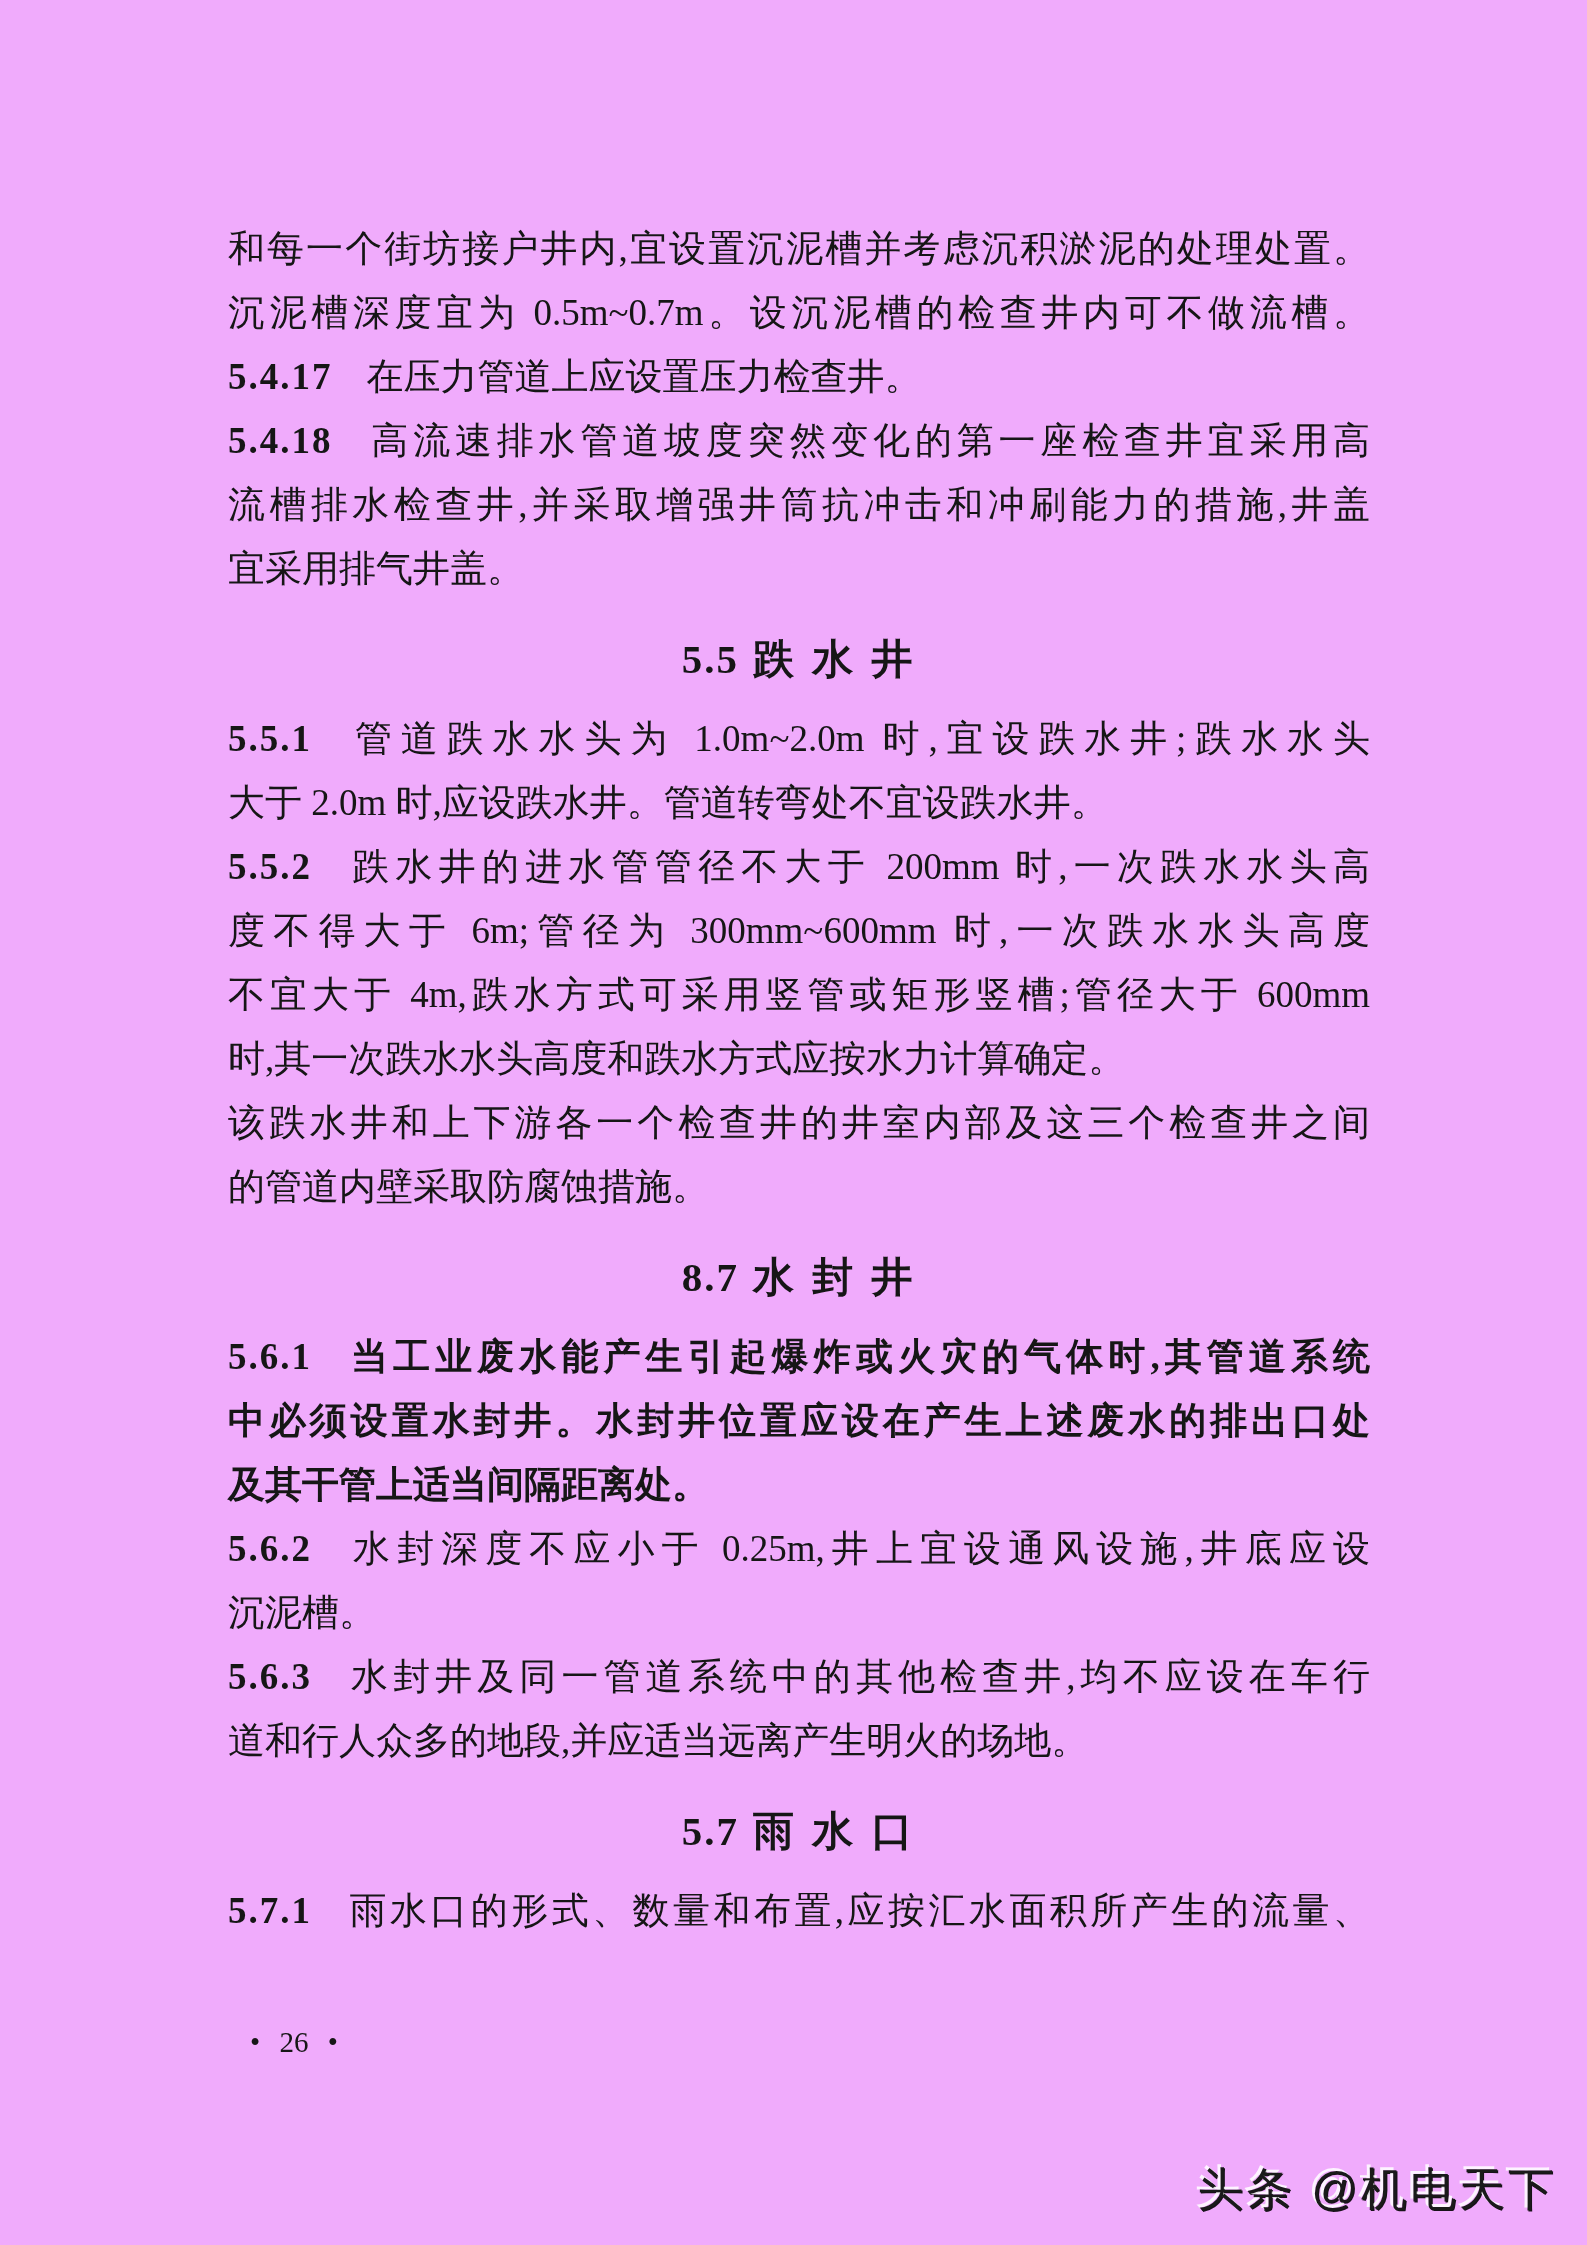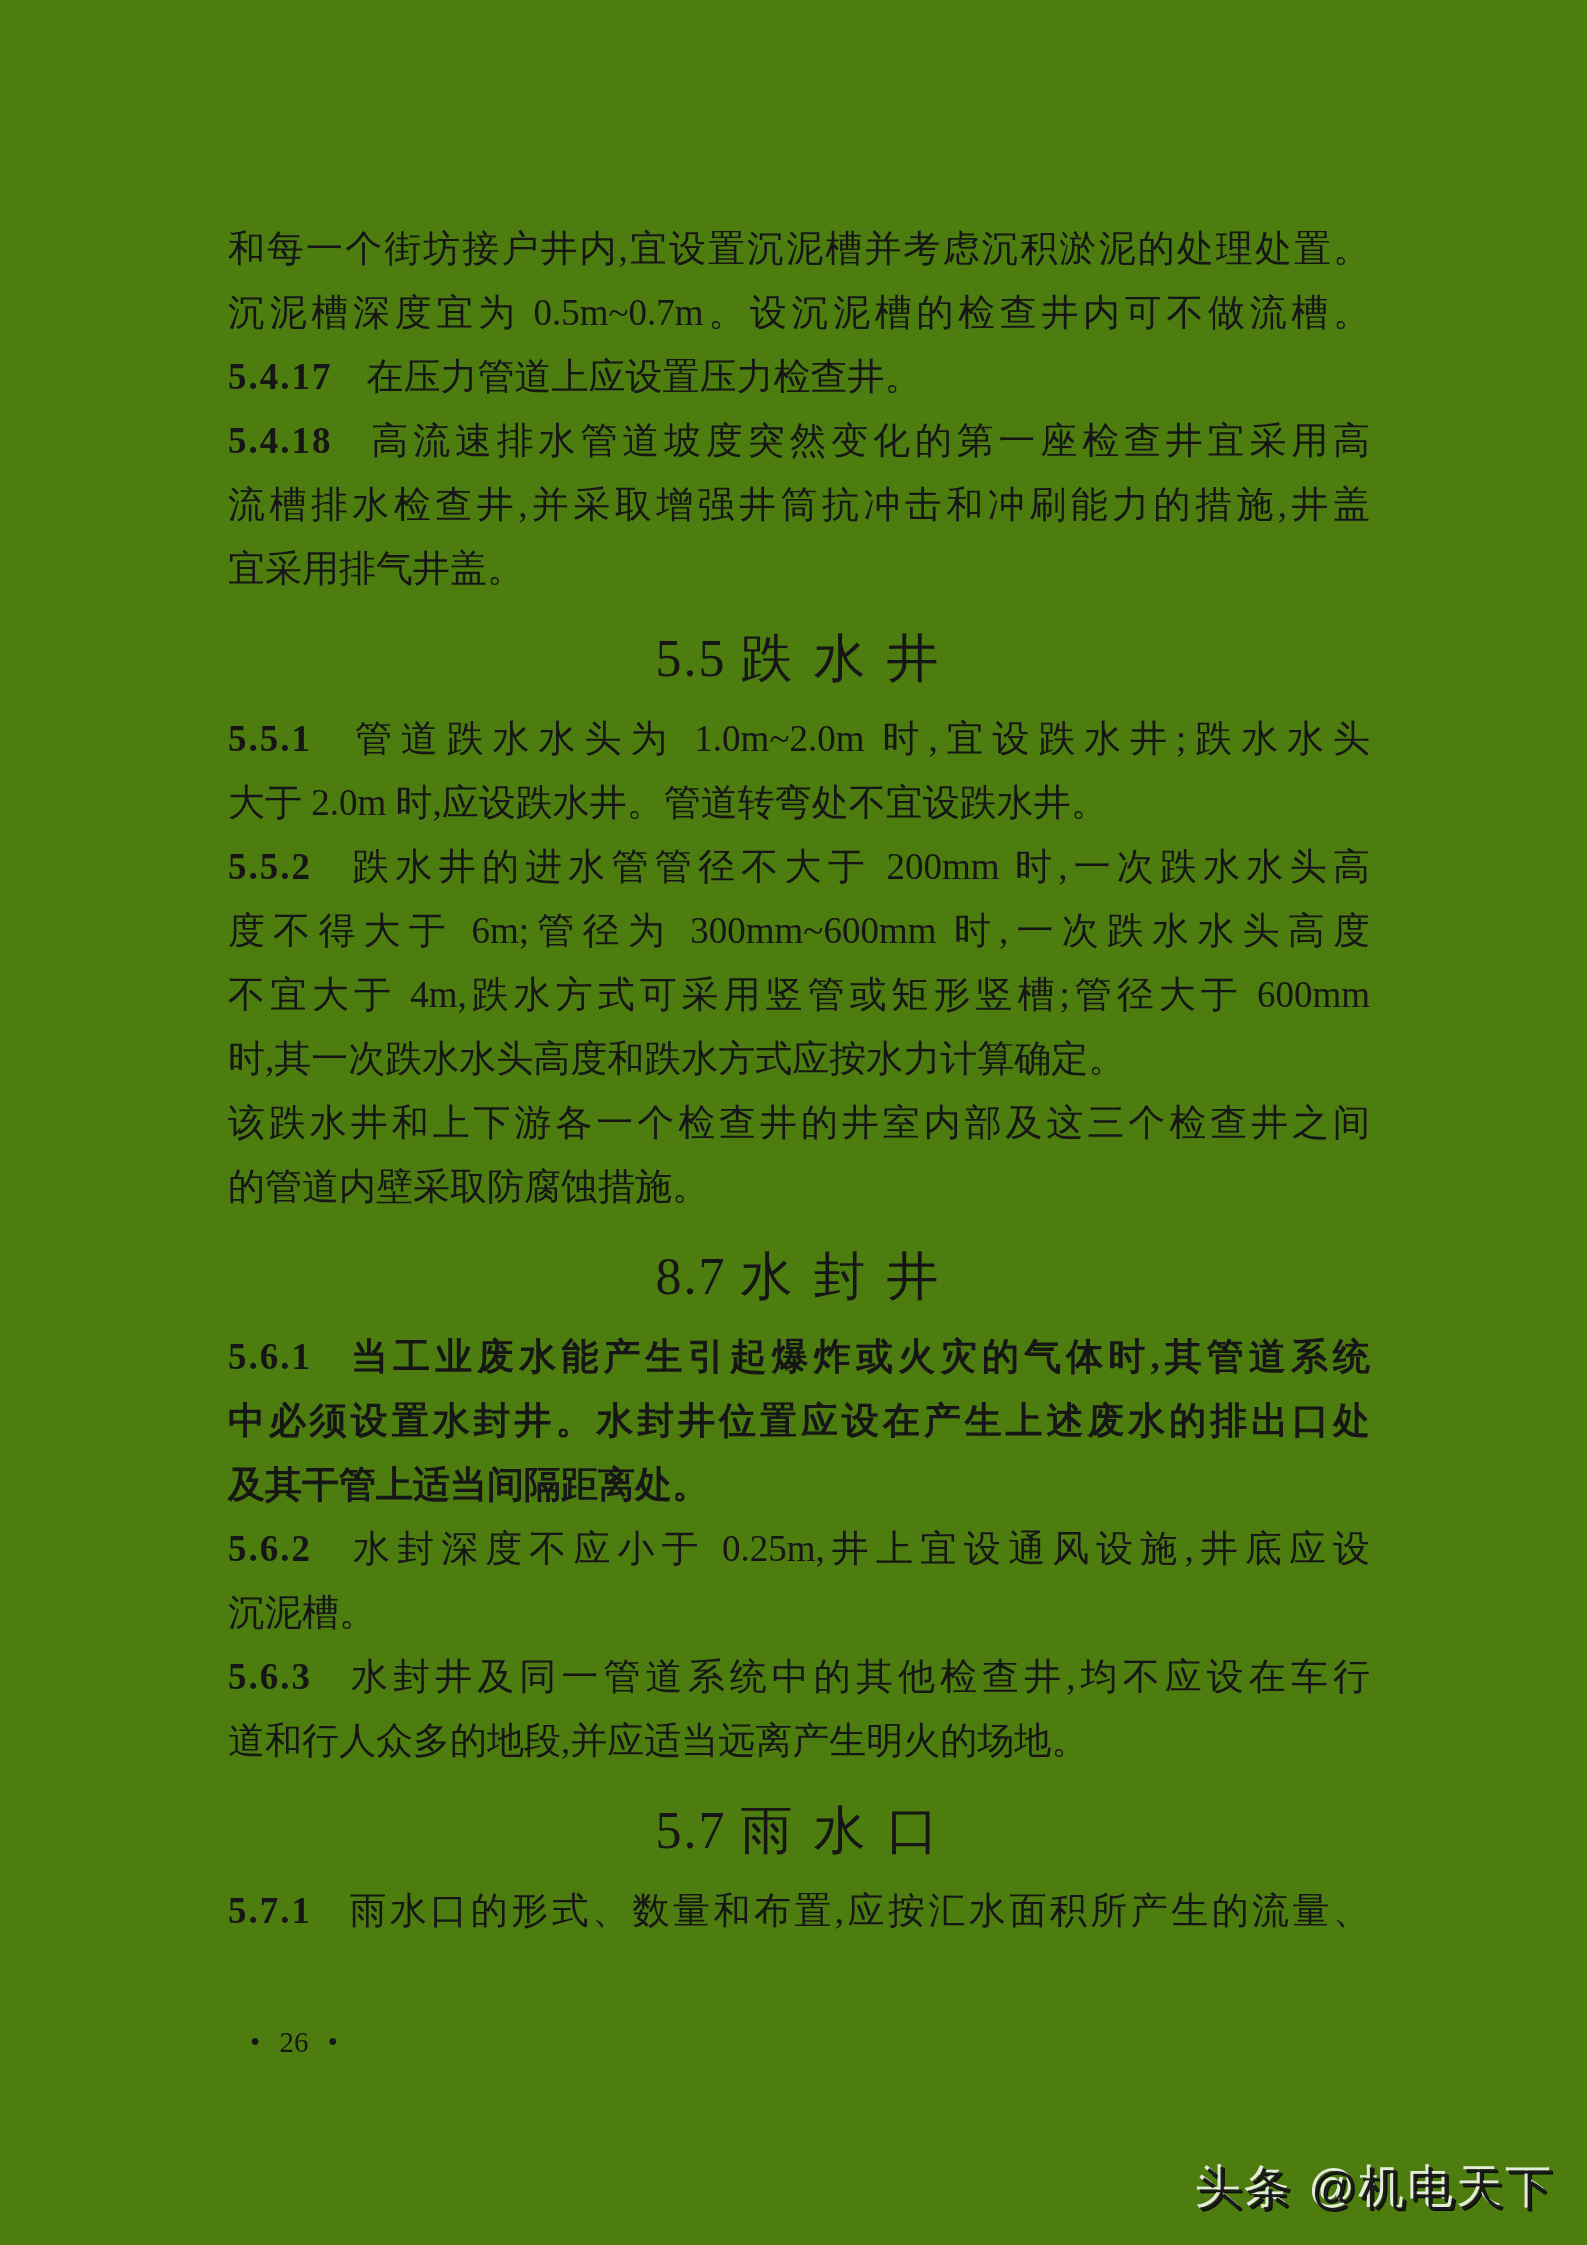--- a/index.html
+++ b/index.html
@@ -1,20 +1,20 @@
 <!DOCTYPE html>
 <html><head>
 <meta charset="utf-8">
 <style>
   html,body { margin:0; padding:0; background:#888; }
   .page {
     position:relative;
     width:1587px; height:2245px;
     margin:0 auto;
-    background:#4d7c0f;
+    background:#f0abfc;
     font-family:"Liberation Serif","DejaVu Serif",serif;
     color:#161616;
     overflow:hidden;
   }
   .content {
     position:absolute;
     left:228px; top:217px;
     width:1142px;
   }
   .line {
@@ -31,22 +31,22 @@
   .line.bold { font-weight:700; }
   .num {
     font-weight:700;
     margin-right:34px;
     letter-spacing:2px;
   }
   .hline {
     height:64px; line-height:64px;
     margin-top:26px; margin-bottom:16px;
     text-align:center;
-    font-size:52px;
-    font-weight:400;
+    font-size:41px;
+    font-weight:700;
   }
   .hline .hnum { margin-right:14px; letter-spacing:2px; }
   .hline .htitle { letter-spacing:4px; }
   .page-number {
     position:absolute;
     left:250px; top:2010px;
     font-size:29px;
     line-height:64px;
     word-spacing:12px;
     color:#161616;

